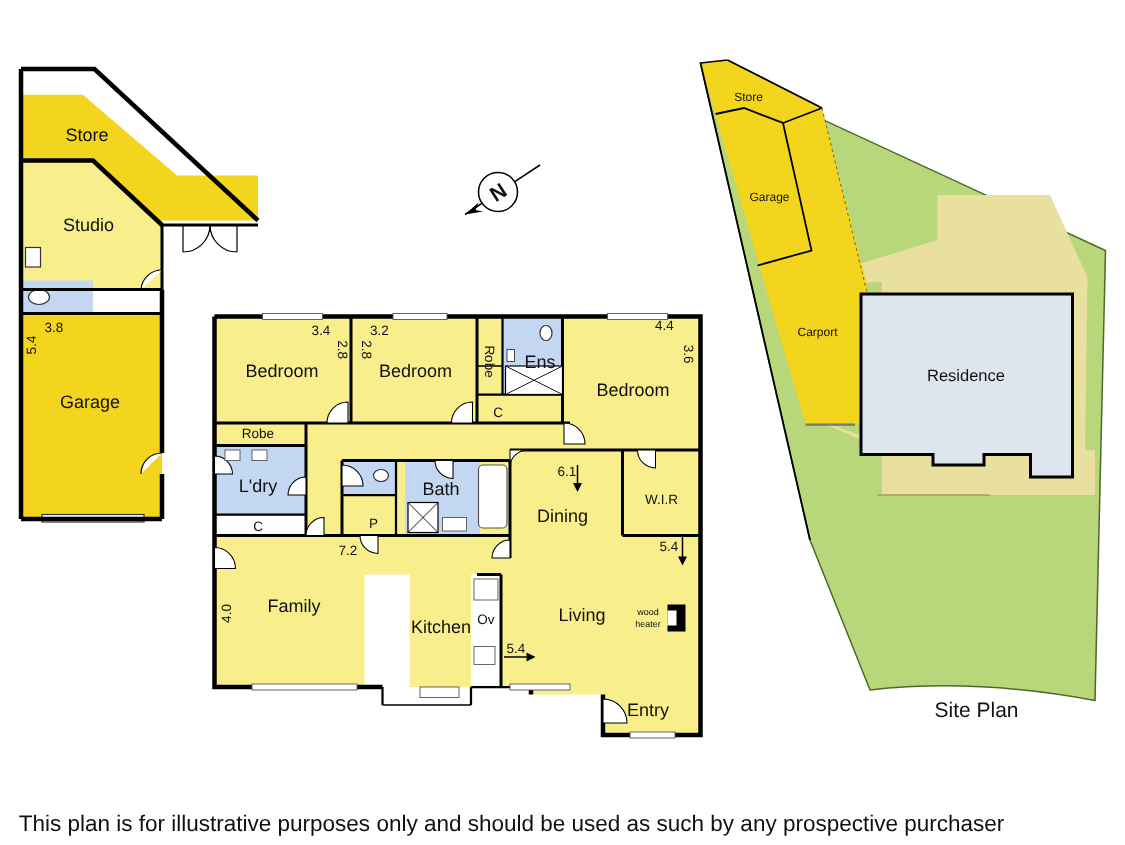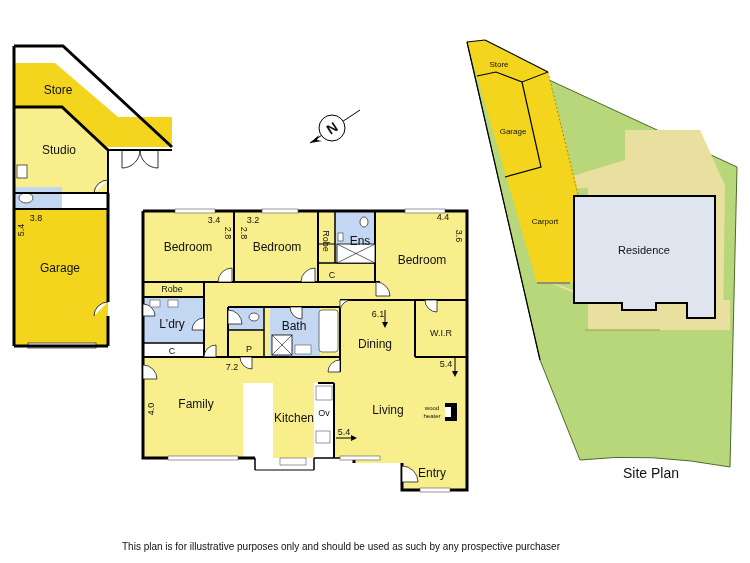--- a/index.html
+++ b/index.html
@@ -1,19 +1,19 @@
 <!DOCTYPE html>
 <html><head>
 <meta charset="utf-8">
 <style>
   html, body { margin:0; padding:0; background:#ffffff; }
   body { width:750px; height:563px; position:relative; overflow:hidden; font-family:"Liberation Sans", sans-serif; }
   svg.plan { position:absolute; left:0; top:0; width:750px; height:563px; }
   .lbl { font-family:"Liberation Sans", sans-serif; fill:#111; }
-  .disclaimer { position:absolute; left:0; width:682px; top:541px; text-align:center; font-size:10px; color:#111; font-family:"Liberation Sans", sans-serif; }
+  .disclaimer { position:absolute; left:0; width:682px; top:541px; text-align:center; font-size:15px; color:#111; font-family:"Liberation Sans", sans-serif; }
 </style>
 </head>
 <body>
 
 <svg class="plan" viewBox="0 0 750 563">
 
   <g>
 
     <polygon points="14,63 55,63 118,117 172,117 172,147 62,147 14,147" fill="#f2d51c"></polygon>
     <polygon points="14,46 63,46 118,100 110,103 55,63 14,63" fill="#ffffff"></polygon>

